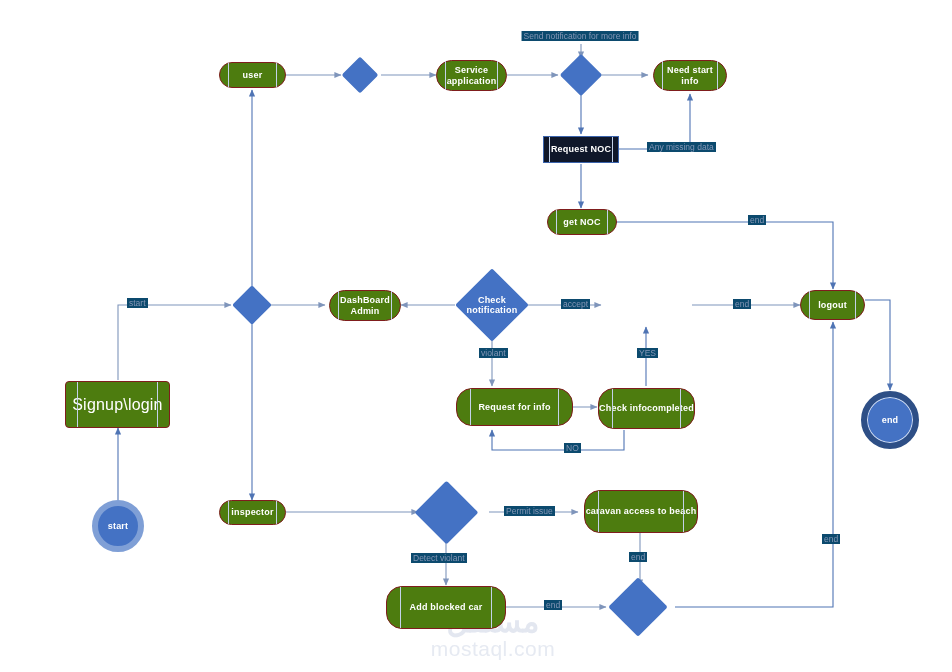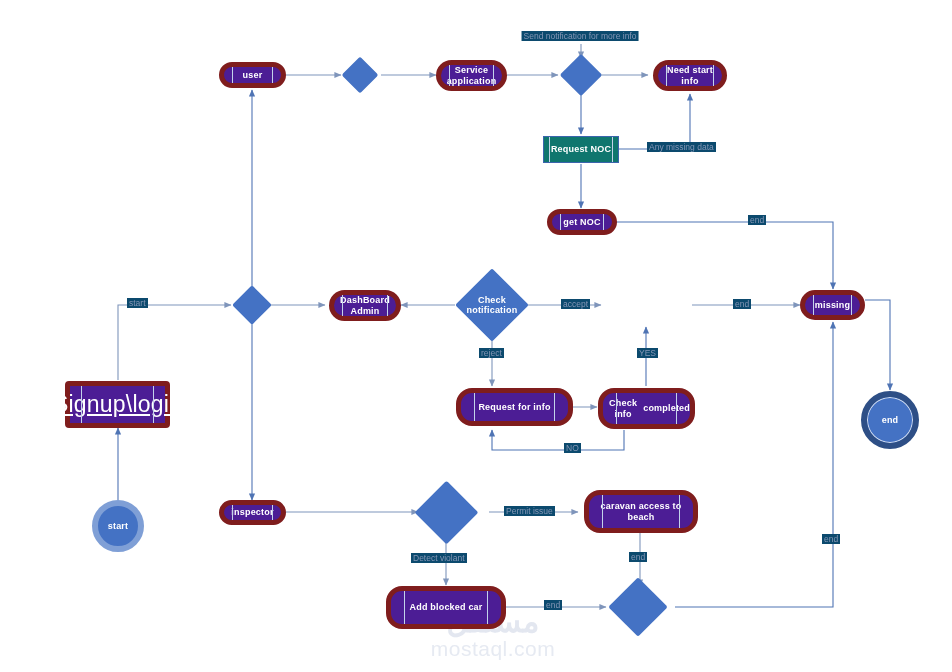--- a/index.html
+++ b/index.html
@@ -33,41 +33,41 @@
     justify-content: center;
     text-align: center;
     color: #ffffff;
     font-weight: bold;
     line-height: 1.12;
     letter-spacing: 0.2px;
     z-index: 3;
   }
   
   .act {
-    background: #4c1d95;
-    border: 5px solid #7f1d1d;
+    background: #4d7c0f;
+    border: 1px solid #7f1d1d;
     border-radius: 16px;
     font-size: 9px;
   }
   .act::before, .act::after {
     content: "";
     position: absolute;
     top: 0;
     bottom: 0;
     width: 0;
     border-left: 1px solid #c3d2ea;
   }
   .act::before { left: 8px; }
   .act::after  { right: 8px; }
   .act.wide::before { left: 13px; }
   .act.wide::after  { right: 13px; }
 
   
   .rect {
-    background: #0f766e;
+    background: #0f172a;
     border: 1px solid #3b64ad;
     border-radius: 0;
     font-size: 9px;
   }
   .rect::before {
     content: "";
     position: absolute;
     top: 0; bottom: 0; left: 5px;
     border-left: 1px solid #c3d2ea;
   }
@@ -101,24 +101,23 @@
   }
   .circle-end {
     border-radius: 50%;
     background: #4472c4;
     border: 6px solid #2e4f86;
     box-shadow: inset 0 0 0 1px #d6e0f1;
     font-size: 9px;
   }
 
   .signup {
-    font-size: 23px;
+    font-size: 16px;
     font-weight: normal;
     border-radius: 4px;
-    text-decoration: underline;
   }
   .signup::before { left: 11px; }
   .signup::after  { right: 11px; }
 
   
   .elabel {
     position: absolute;
     color: #8496b5;
     font-size: 8.5px;
     font-weight: normal;
@@ -232,21 +231,21 @@
   <div class="elabel" style="left:580px;top:31px;transform:translateX(-50%);">Send notification for more info</div>
 
   <div class="elabel" style="left:647px;top:142px;">Any missing data</div>
 
   <div class="elabel" style="left:748px;top:215px;">end</div>
 
   <div class="elabel" style="left:127px;top:298px;">start</div>
 
   <div class="elabel" style="left:561px;top:299px;">accept</div>
 
-  <div class="elabel" style="left:479px;top:348px;">reject</div>
+  <div class="elabel" style="left:479px;top:348px;">violant</div>
 
   <div class="elabel" style="left:637px;top:348px;">YES</div>
 
   <div class="elabel" style="left:564px;top:443px;">NO</div>
 
   <div class="elabel" style="left:733px;top:299px;">end</div>
 
   <div class="elabel" style="left:504px;top:506px;">Permit issue</div>
 
   <div class="elabel" style="left:411px;top:553px;">Detect violant</div>
@@ -306,21 +305,21 @@
 
   <div class="node diamond" style="left:466px;top:279px;width:52px;height:52px;">
     <span>
       <span style="display:block">Check</span>
       <span style="display:block">notification</span>
     </span>
   </div>
 
 
   <div class="node act" style="left:800px;top:290px;width:65px;height:30px;">
-    <span>missing</span>
+    <span>logout</span>
   </div>
 
   <div class="node circle-end" style="left:861px;top:391px;width:58px;height:58px;">
     <span>end</span>
   </div>
 
   <div class="node act wide" style="left:456px;top:388px;width:117px;height:38px;">
     <span>Request for info</span>
   </div>
 

